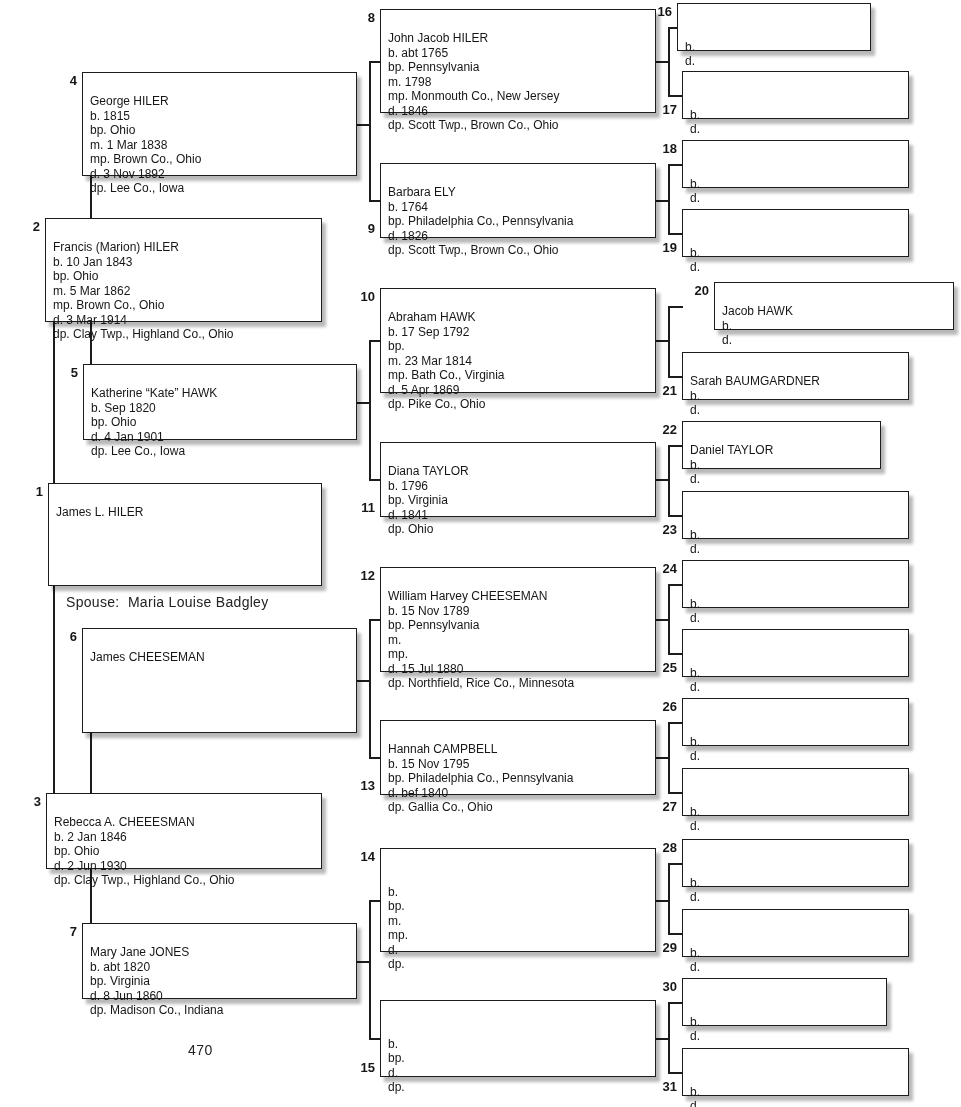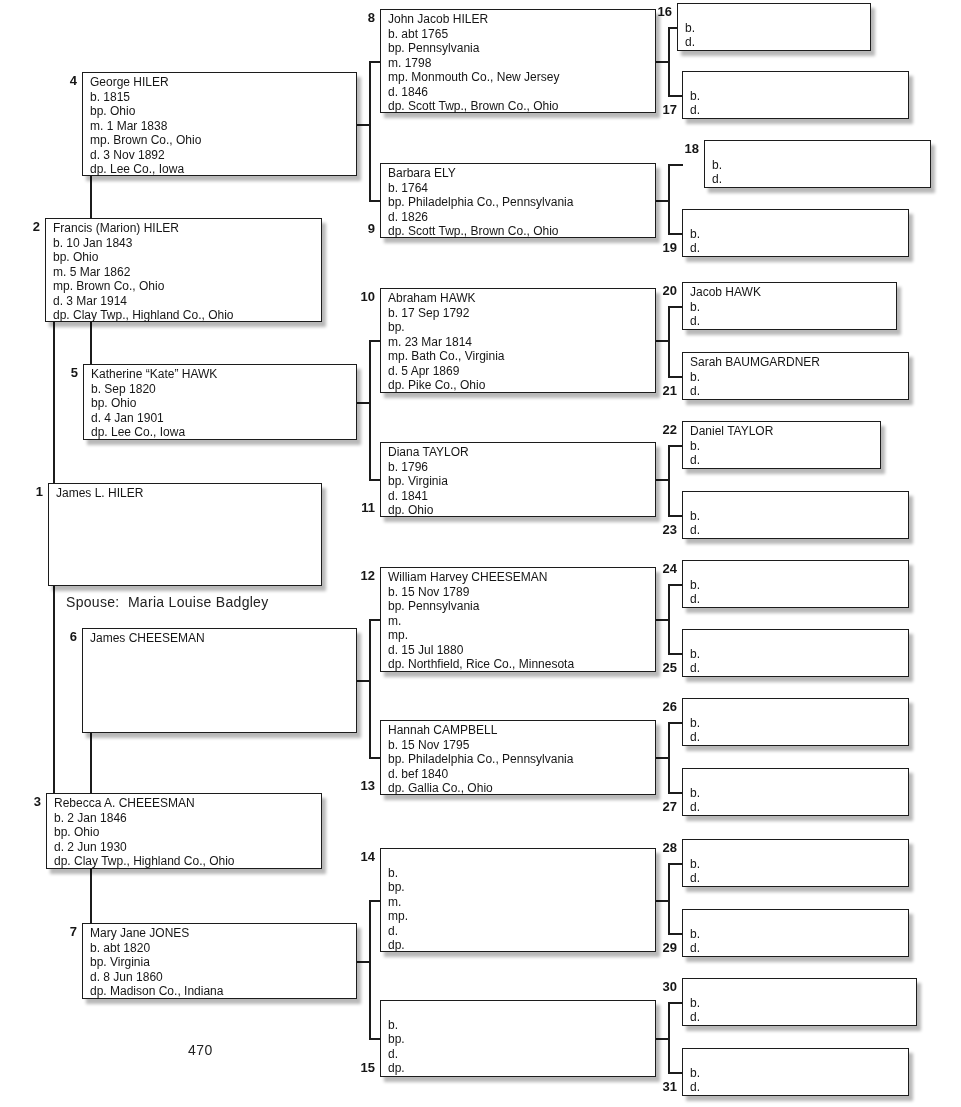--- a/index.html
+++ b/index.html
@@ -15,21 +15,21 @@
     position:absolute;
     background:#ffffff;
     border:1.5px solid #1c1c1c;
     box-shadow:4px 5px 3px rgba(0,0,0,0.28);
     box-sizing:border-box;
     padding:2px 4px 0 7px;
     font-size:12px;
     line-height:14.5px;
     z-index:2;
   }
-  .pname{min-height:14.5px;white-space:nowrap;}
+  .pname{min-height:14.5px;white-space:nowrap;margin-top:19px;}
   .pline{white-space:nowrap;}
   .pnum{
     position:absolute;
     right:100%;
     margin-right:6px;
     font-size:13px;
     font-weight:bold;
     line-height:14px;
   }
   .num-top{top:1px;}
@@ -290,39 +290,39 @@
 
   <div class="pbox" style="left:682px;top:71px;width:227px;height:48px">
     <span class="pnum num-bottom">17</span>
     <div class="pname"></div>
     <div>
         <div class="pline">b.</div>
         <div class="pline">d.</div>
       </div>
   </div>
 
-  <div class="pbox" style="left:704px;top:140px;width:227px;height:48px">
+  <div class="pbox" style="left:682px;top:140px;width:227px;height:48px">
     <span class="pnum num-top">18</span>
     <div class="pname"></div>
     <div>
         <div class="pline">b.</div>
         <div class="pline">d.</div>
       </div>
   </div>
 
   <div class="pbox" style="left:682px;top:209px;width:227px;height:48px">
     <span class="pnum num-bottom">19</span>
     <div class="pname"></div>
     <div>
         <div class="pline">b.</div>
         <div class="pline">d.</div>
       </div>
   </div>
 
-  <div class="pbox" style="left:682px;top:282px;width:215px;height:48px">
+  <div class="pbox" style="left:714px;top:282px;width:240px;height:48px">
     <span class="pnum num-top">20</span>
     <div class="pname">Jacob HAWK</div>
     <div>
         <div class="pline">b.</div>
         <div class="pline">d.</div>
       </div>
   </div>
 
   <div class="pbox" style="left:682px;top:352px;width:227px;height:48px">
     <span class="pnum num-bottom">21</span>
@@ -398,21 +398,21 @@
 
   <div class="pbox" style="left:682px;top:909px;width:227px;height:48px">
     <span class="pnum num-bottom">29</span>
     <div class="pname"></div>
     <div>
         <div class="pline">b.</div>
         <div class="pline">d.</div>
       </div>
   </div>
 
-  <div class="pbox" style="left:682px;top:978px;width:235px;height:48px">
+  <div class="pbox" style="left:682px;top:978px;width:205px;height:48px">
     <span class="pnum num-top">30</span>
     <div class="pname"></div>
     <div>
         <div class="pline">b.</div>
         <div class="pline">d.</div>
       </div>
   </div>
 
   <div class="pbox" style="left:682px;top:1048px;width:227px;height:48px">
     <span class="pnum num-bottom">31</span>

